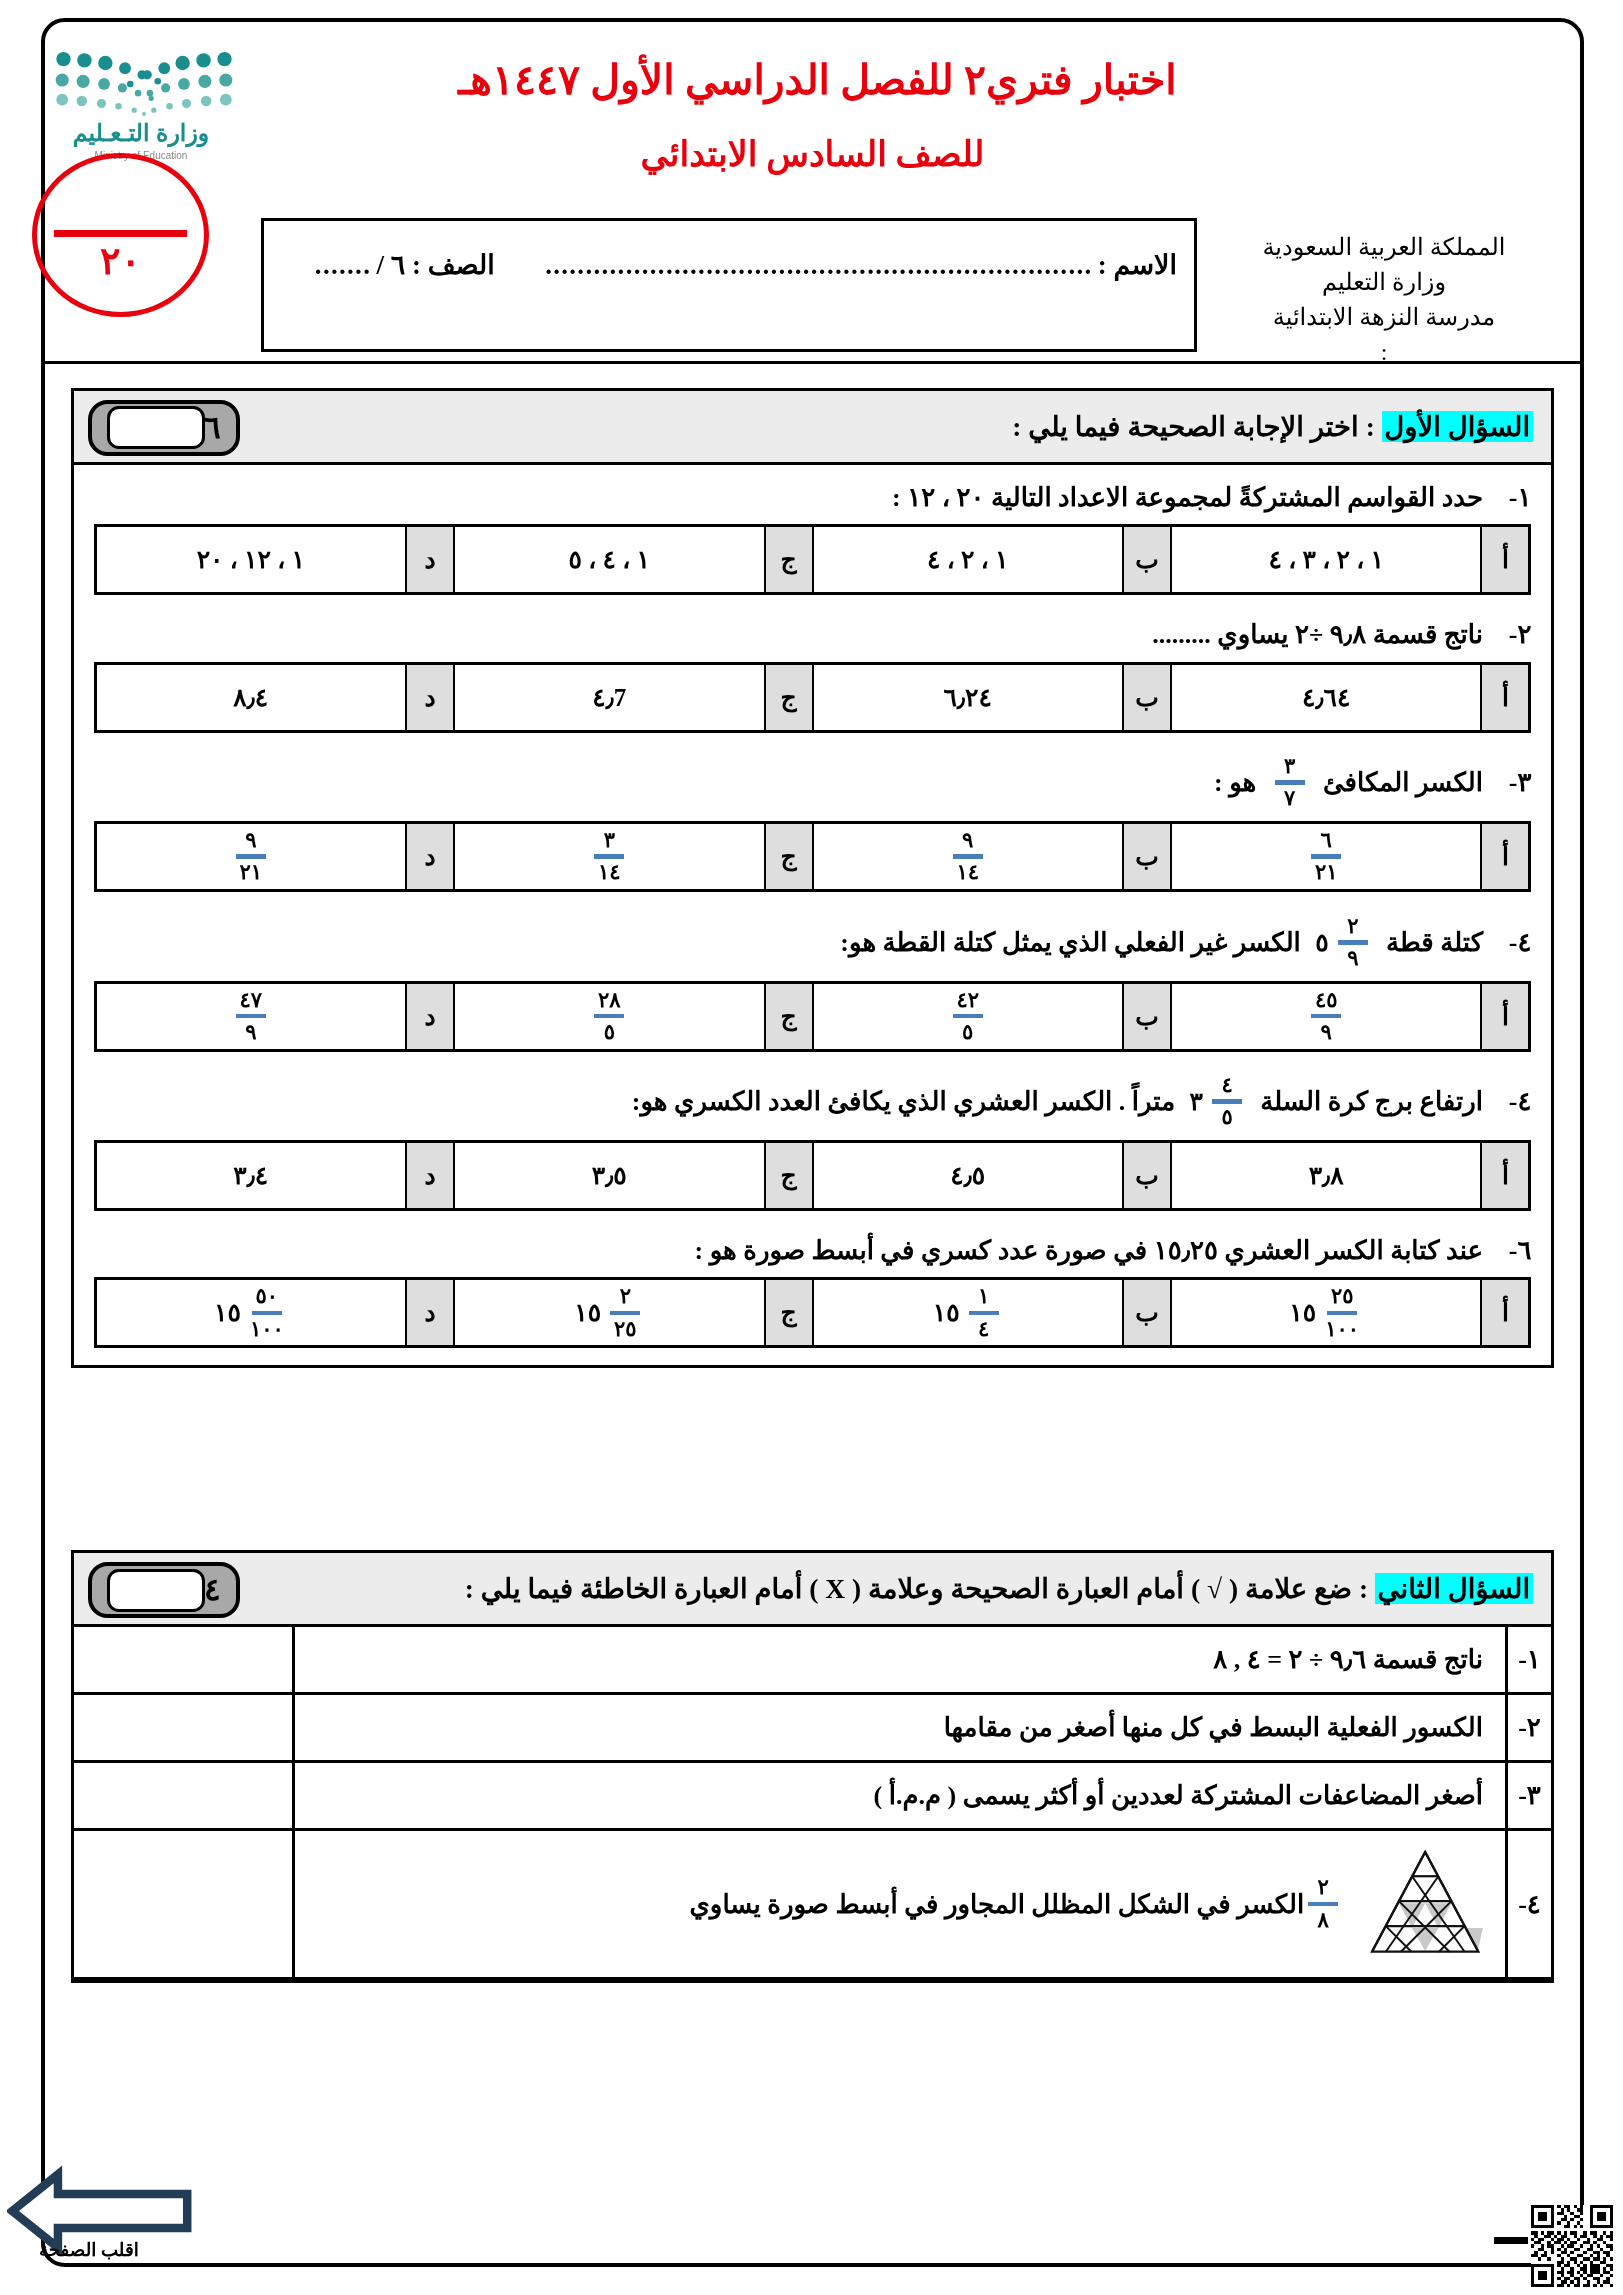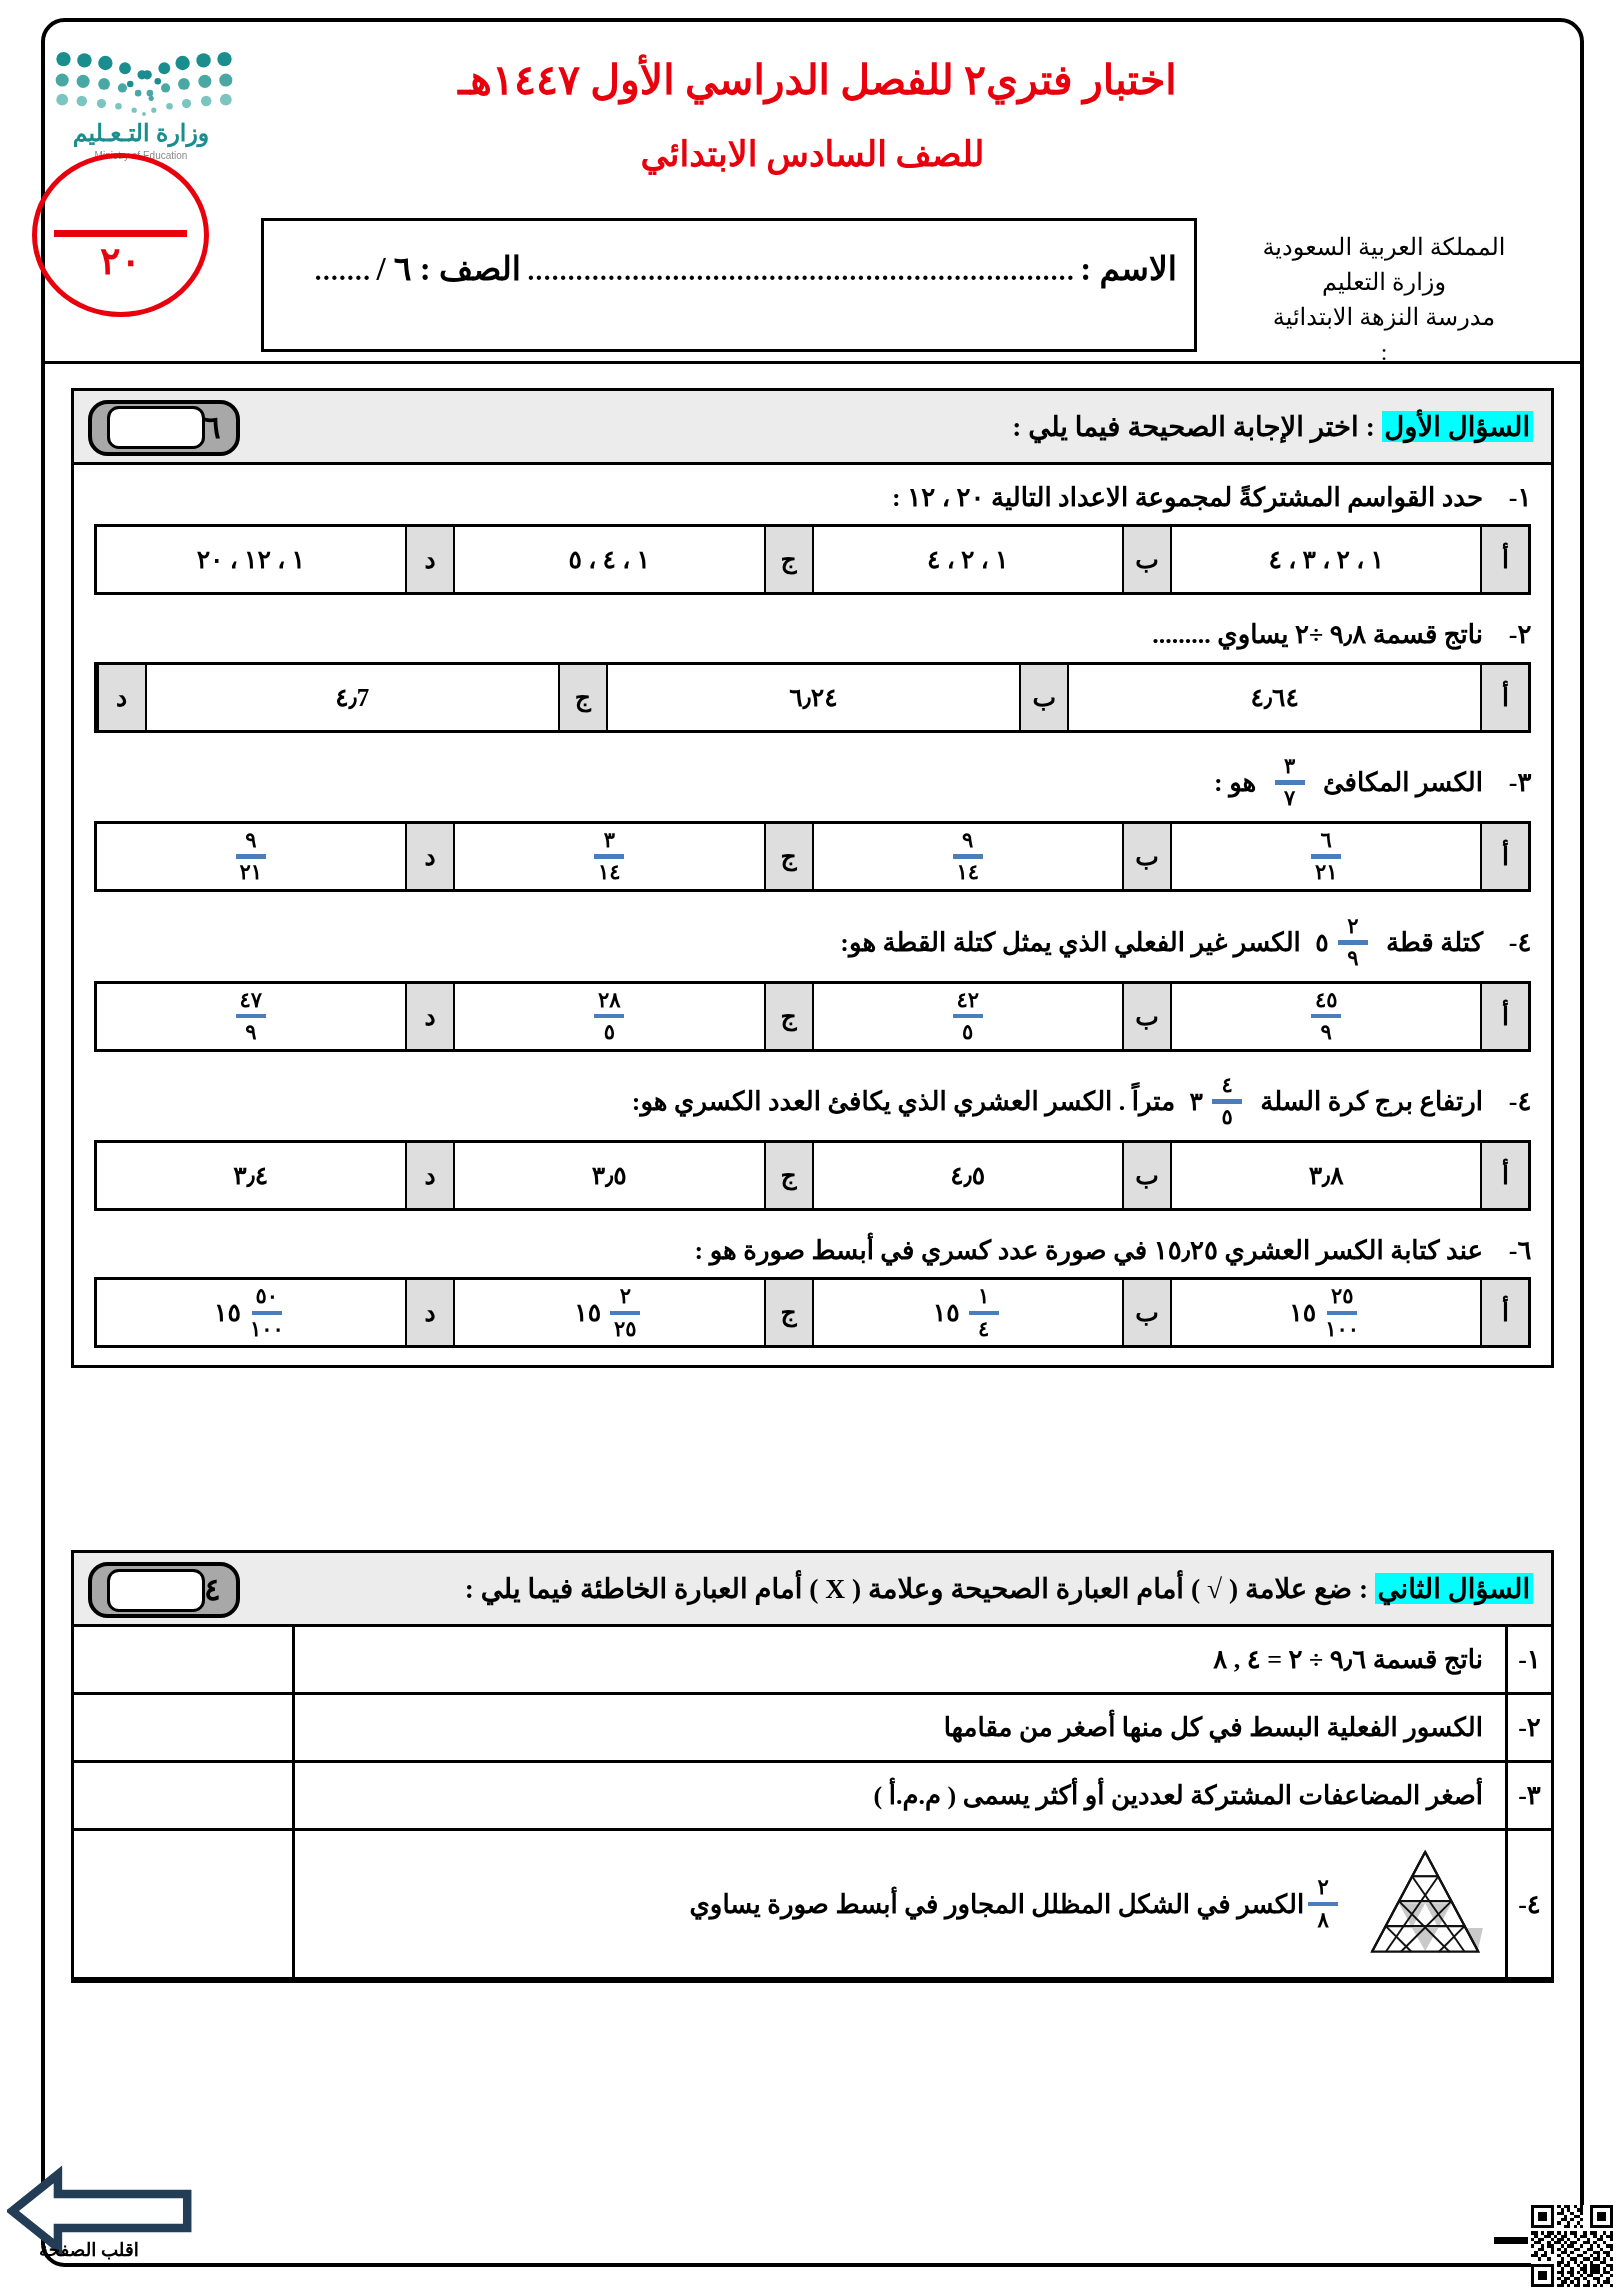--- a/index.html
+++ b/index.html
@@ -69,21 +69,21 @@
 
   .namebox{
     position:absolute;right:216px;top:196px;width:936px;height:134px;
     border:3.9px solid #000;box-sizing:border-box;background:#fff;
   }
   .namebox-row{
     position:absolute;top:27.5px;right:17px;left:17px;
     display:flex;flex-direction:row;align-items:baseline;gap:0;
     font-size:27px;font-weight:bold;white-space:nowrap;
   }
-  .namebox-label{font-weight:bold;font-size:33px;}
+  .namebox-label{font-weight:bold;font-size:27px;}
   .dots-line{
     flex:1 1 auto;overflow:hidden;white-space:nowrap;font-size:27px;font-weight:bold;
     letter-spacing:1.3px;padding:0 5.2px;
   }
 
   
   .body-frame{
     position:absolute;left:41px;top:364px;width:1543px;height:1903px;
     border:4.6px solid #000;border-top:none;border-radius:0 0 23.6px 23.6px;
     box-sizing:border-box;background:#fff;
@@ -296,20 +296,21 @@
             <span class="q-text">ناتج قسمة ٩٫٨ ÷٢ يساوي .........</span>
           </div>
           <div class="opts">
             <div class="opt-letter first">أ</div>
             <div class="opt-val">٤٫٦٤</div>
             <div class="opt-letter">ب</div>
             <div class="opt-val">٦٫٢٤</div>
             <div class="opt-letter">ج</div>
             <div class="opt-val">٤٫7</div>
             <div class="opt-letter">د</div>
+            <div class="opt-val last">٨٫٤</div>
           </div>
         </div>
 
         <div class="q-item">
           <div class="q-line">
             <span class="q-num">٣-</span>
             <span class="q-text">الكسر المكافئ</span>
             <span class="frac">
               <span class="n">٣</span>
               <span class="bar"></span>

